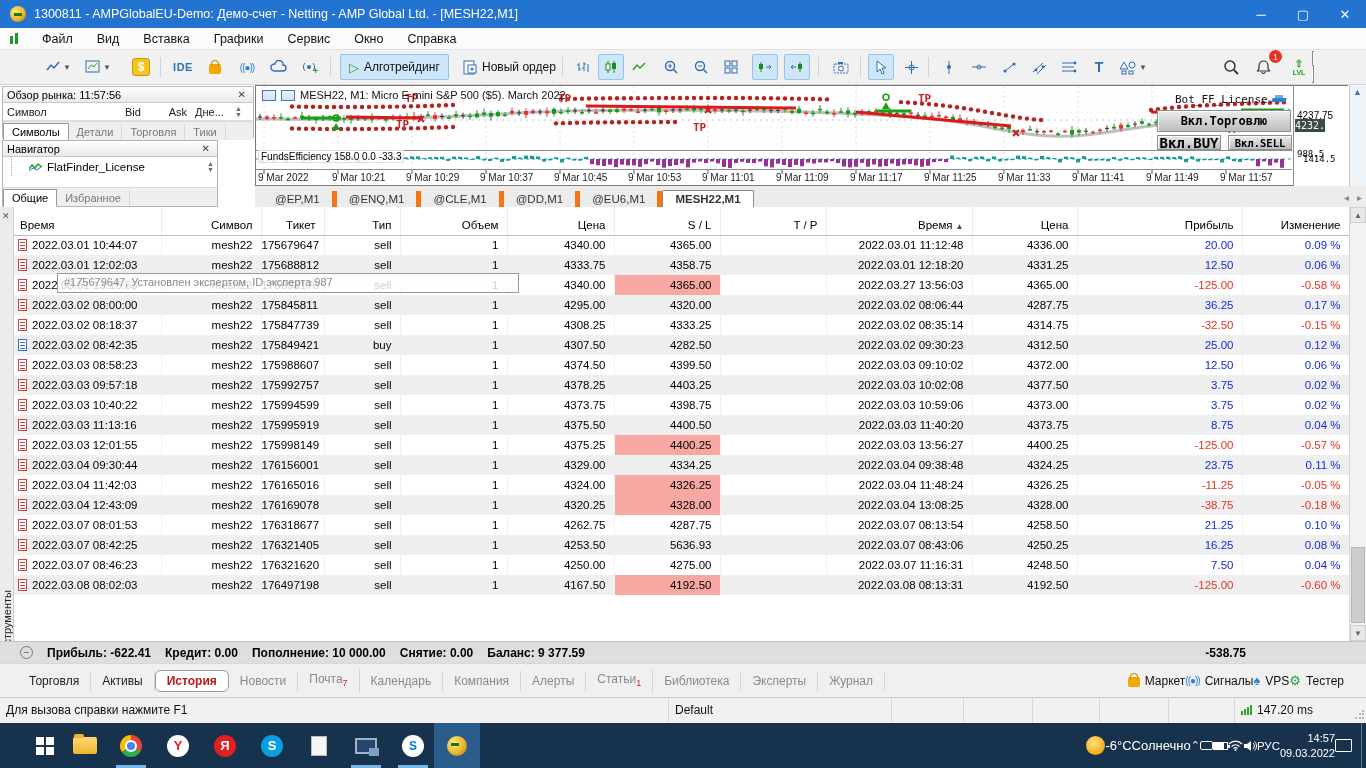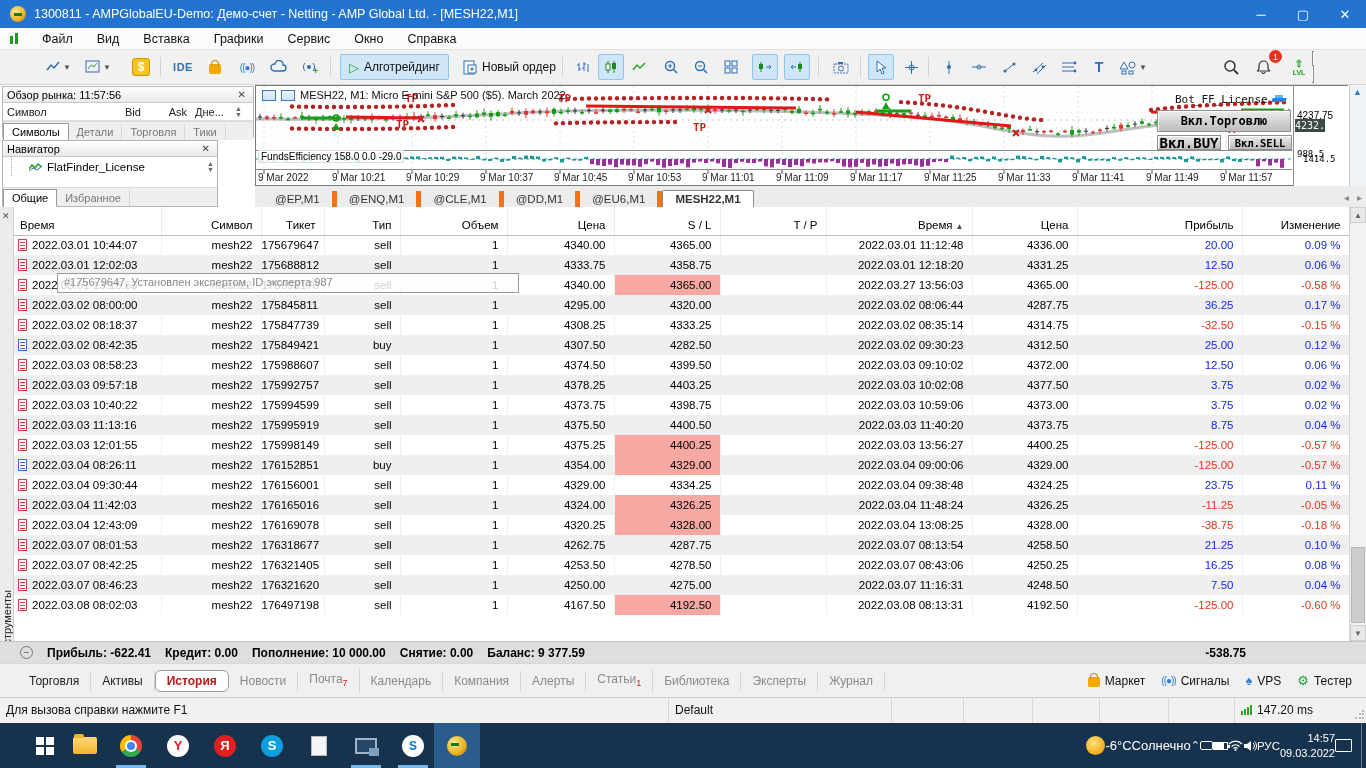--- a/index.html
+++ b/index.html
@@ -100,21 +100,21 @@
   
   .summary{left:0;top:641px;width:1366px;height:22px;background:#dedede;border-top:1px solid #c5c5c5;display:flex;align-items:center;font-weight:bold;font-size:12px}
   .sum-ic{width:13px;height:13px;border:1px solid #777;border-radius:50%;color:#555;font-weight:normal;display:flex;align-items:center;justify-content:center;font-size:10px;margin:0 8px 0 20px}
   .summary span{margin-right:14px}
   .sum-right{position:absolute;right:106px;font-weight:bold}
   .panel-tabs{left:0;top:663px;width:1366px;height:34px;background:#f0f0f0;border-top:1px solid #d8d8d8;display:flex;align-items:center;padding-left:18px}
   .ptab{padding:3px 11px;font-size:12px;color:#222;border-right:1px solid #d3d3d3;position:relative}
   .ptab.dim{color:#8a8a8a}
   .ptab.active{background:#fff;border:1px solid #9a9a9a;font-weight:bold;color:#b91c1c;border-radius:6px}
   .ptab sub{color:#e02020;font-size:9px}
-  .pt-right{position:absolute;right:14px;display:flex;align-items:center;gap:16px;font-size:12px;color:#111}
+  .pt-right{position:absolute;right:22px;display:flex;align-items:center;font-size:12px;color:#111}
   .pt-item{display:flex;align-items:center;gap:5px}
   .bag{width:12px;height:10px;background:#f5a800;border-radius:2px;position:relative;margin-top:3px}
   .bag:before{content:"";position:absolute;left:2px;top:-4px;width:6px;height:5px;border:1.5px solid #c98a00;border-bottom:none;border-radius:4px 4px 0 0}
   .sig-ic{color:#2f81d6;font-size:10px;letter-spacing:-1px}
   .vps-ic{color:#2f81d6;font-size:13px}
   .test-ic{color:#27a34a;font-size:13px}
   .statusbar{left:0;top:697px;width:1366px;height:26px;background:#f1f1f1;border-top:1px solid #cfcfcf;font-size:12px;color:#111}
   .sb-cell{position:absolute;top:0;height:100%;border-left:1px solid #d6d6d6}
   .sig-bars{display:inline-flex;align-items:flex-end;gap:1px;margin-right:5px}
   .sig-bars i{width:2px;background:#2da32d;display:block}
@@ -1135,21 +1135,21 @@
   </div>
   <div class="mt-btn" style="left:1157px;top:110px;width:134px;height:22px;font-size:12px">Вкл.Торговлю</div>
   <div class="mt-btn" style="left:1157px;top:135px;width:64px;height:15px;font-size:14px">Вкл.BUY</div>
   <div class="mt-btn" style="left:1228px;top:135px;width:64px;height:15px;font-size:10.5px">Вкл.SELL</div>
   <div class="abs price-axis">
     <span class="abs" style="left:3px;top:24px">4237.75</span>
     <span class="cur-price">4232.00</span>
     <span class="abs ind-axis" style="left:3px;top:63px">988.5</span>
     <span class="abs ind-axis" style="left:9px;top:68px">1414.5</span>
   </div>
-  <div class="abs ind-label">FundsEfficiency 158.0 0.0 -29.0</div>
+  <div class="abs ind-label">FundsEfficiency 158.0 0.0 -33.3</div>
   <div class="abs" style="inset:0;pointer-events:none">
     <div class="abs time-label" style="left: 258px;">9 Mar 2022</div>
       <div class="abs time-label" style="left: 332px;">9 Mar 10:21</div>
       <div class="abs time-label" style="left: 406px;">9 Mar 10:29</div>
       <div class="abs time-label" style="left: 480px;">9 Mar 10:37</div>
       <div class="abs time-label" style="left: 554px;">9 Mar 10:45</div>
       <div class="abs time-label" style="left: 628px;">9 Mar 10:53</div>
       <div class="abs time-label" style="left: 702px;">9 Mar 11:01</div>
       <div class="abs time-label" style="left: 776px;">9 Mar 11:09</div>
       <div class="abs time-label" style="left: 850px;">9 Mar 11:17</div>
@@ -1371,34 +1371,20 @@
       <td>1</td>
       <td>4375.25</td>
       <td class="c-sl sl-hit">4400.25</td>
       <td></td>
       <td>2022.03.03 13:56:27</td>
       <td>4400.25</td>
       <td class="c-profit neg">-125.00</td>
       <td class="c-change neg">-0.57 %</td>
     </tr>
 
-    <tr class="r">
-      <td class="c-time"><span class="doc buy"></span><span>2022.03.04 08:26:11</span></td>
-      <td>mesh22</td>
-      <td>176152851</td>
-      <td>buy</td>
-      <td>1</td>
-      <td>4354.00</td>
-      <td class="c-sl sl-hit">4329.00</td>
-      <td></td>
-      <td>2022.03.04 09:00:06</td>
-      <td>4329.00</td>
-      <td class="c-profit neg">-125.00</td>
-      <td class="c-change neg">-0.57 %</td>
-    </tr>
 
     <tr class="r">
       <td class="c-time"><span class="doc sell"></span><span>2022.03.04 09:30:44</span></td>
       <td>mesh22</td>
       <td>176156001</td>
       <td>sell</td>
       <td>1</td>
       <td>4329.00</td>
       <td class="c-sl">4334.25</td>
       <td></td>
@@ -1454,21 +1440,21 @@
       <td class="c-change pos">0.10 %</td>
     </tr>
 
     <tr class="r">
       <td class="c-time"><span class="doc sell"></span><span>2022.03.07 08:42:25</span></td>
       <td>mesh22</td>
       <td>176321405</td>
       <td>sell</td>
       <td>1</td>
       <td>4253.50</td>
-      <td class="c-sl">4278.50</td>
+      <td class="c-sl">5636.93</td>
       <td></td>
       <td>2022.03.07 08:43:06</td>
       <td>4250.25</td>
       <td class="c-profit pos">16.25</td>
       <td class="c-change pos">0.08 %</td>
     </tr>
 
     <tr class="r">
       <td class="c-time"><span class="doc sell"></span><span>2022.03.07 08:46:23</span></td>
       <td>mesh22</td>

